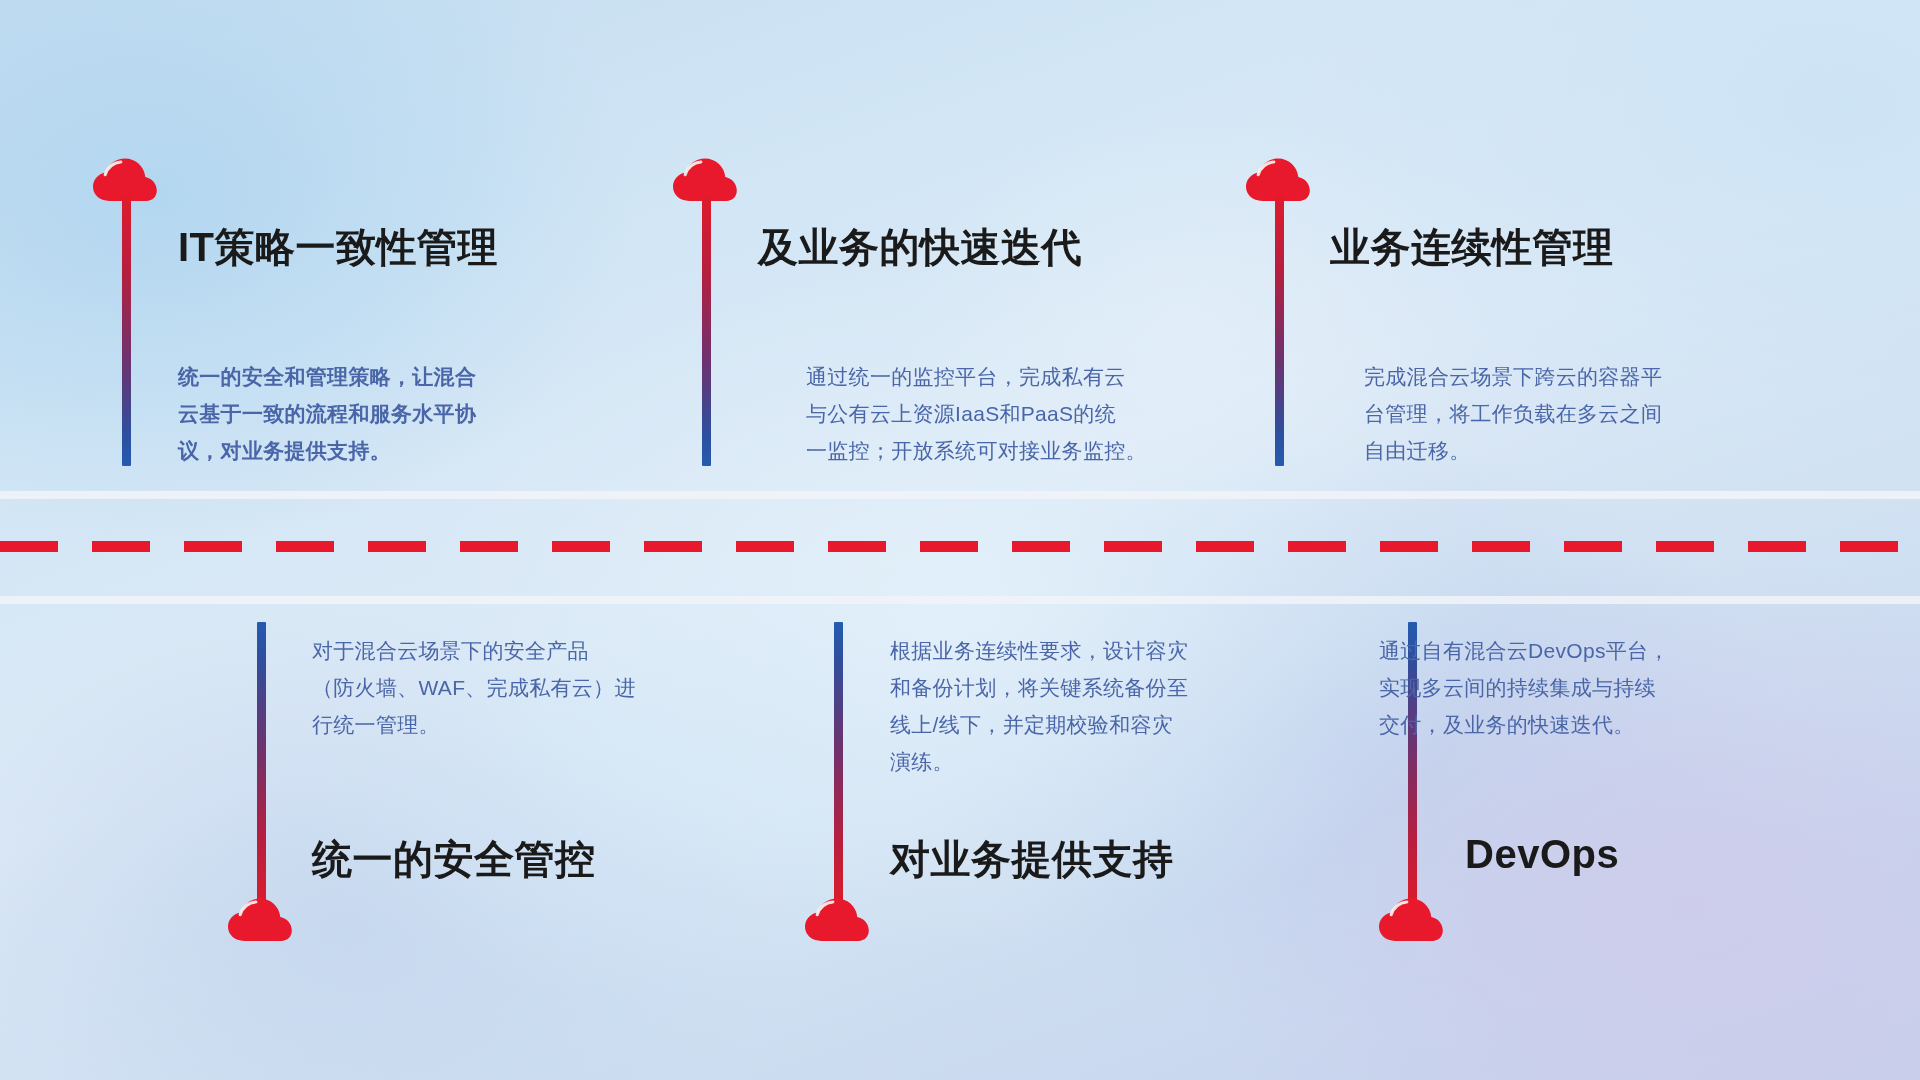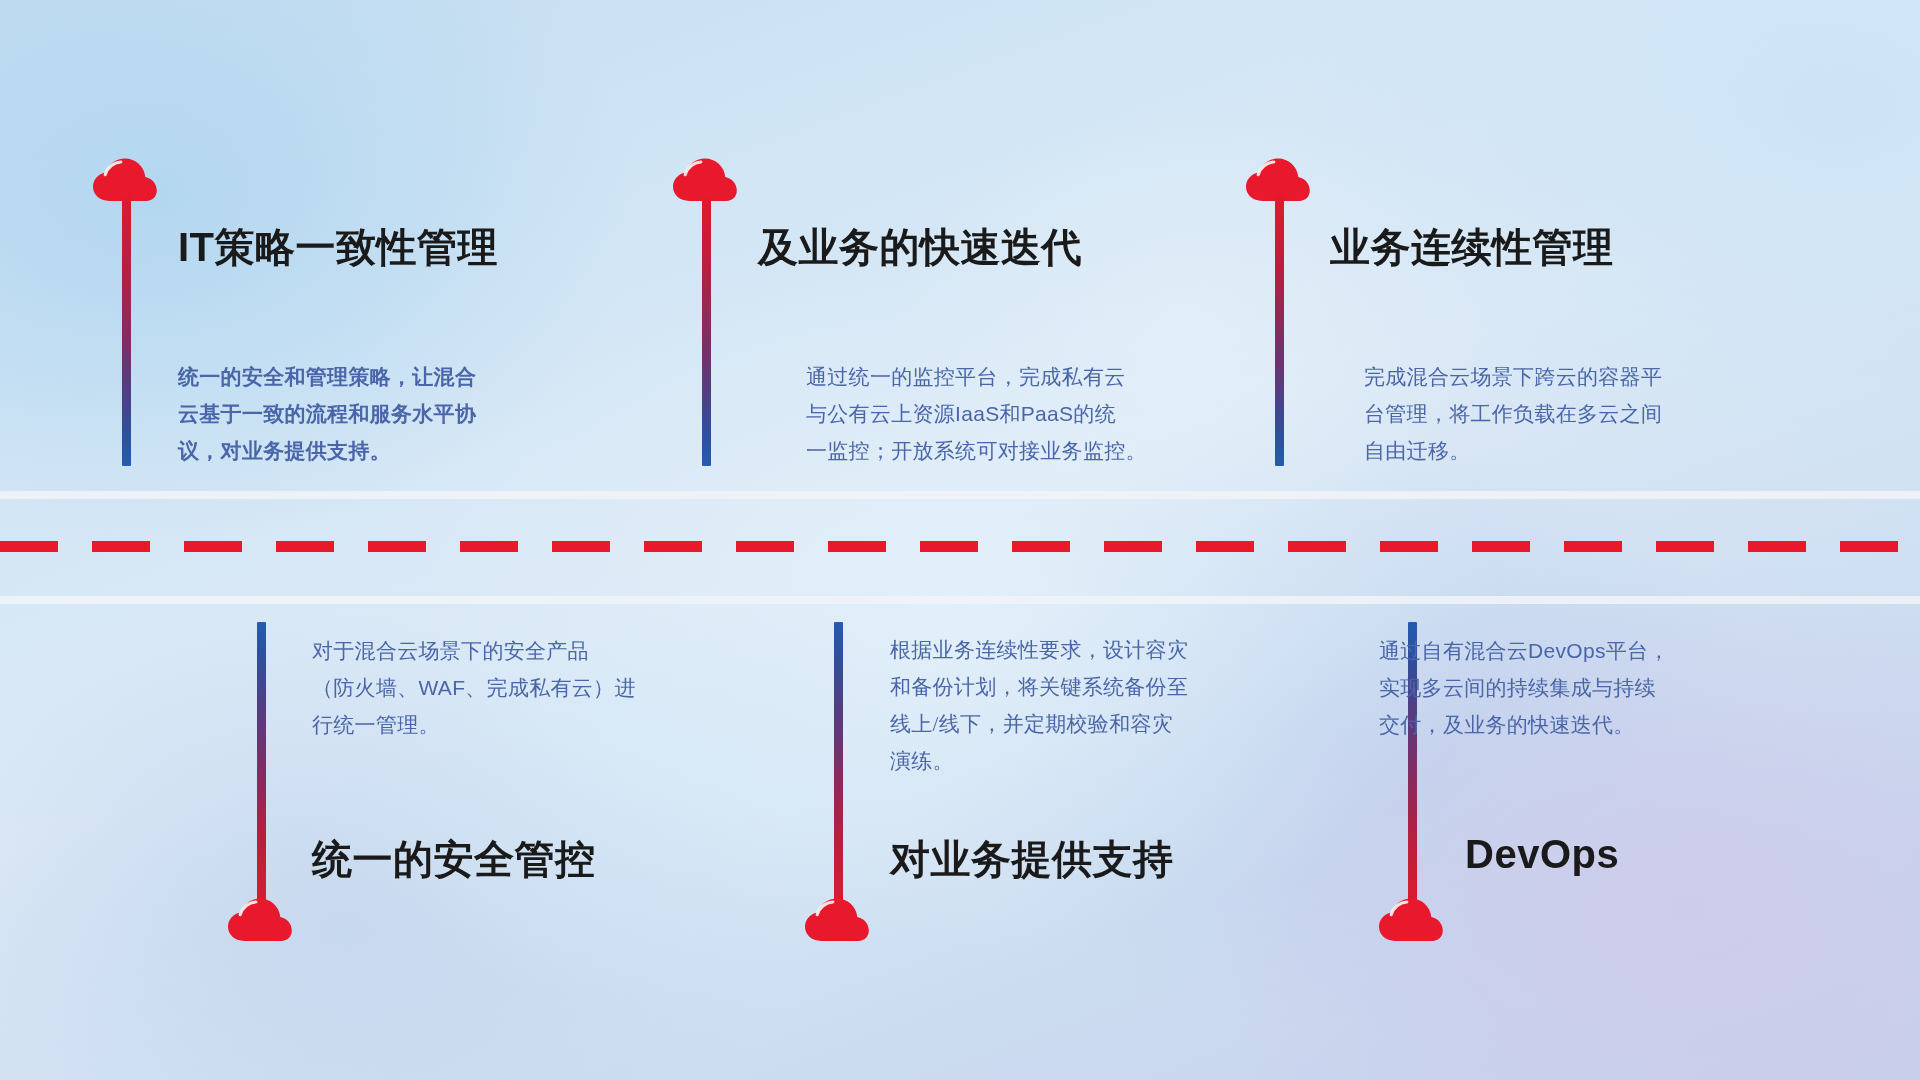--- a/index.html
+++ b/index.html
@@ -182,21 +182,21 @@
   </div>
 
   <div class="col">
     <div class="stem up" style="left:834px; top:622px; height:290px;"></div>
     <div class="cloud" style="left:804px; top:898px;">
       <svg viewBox="0 0 66 44" xmlns="http://www.w3.org/2000/svg">
         <path d="M17.5 43 C7.3 43 1 36.6 1 28.6 C1 21.2 6.6 15.2 14 14.4 C16.4 6.2 24.2 0.6 33 0.6 C43.6 0.6 52.2 8.6 53.3 18.9 C60 20.2 64.8 25.8 64.8 32.6 C64.8 38.5 60.6 43 54.3 43 Z" fill="#e8192c"></path>
         <path d="M13.2 16.6 C15.4 9.4 21.6 4.6 28.8 4.0" stroke="#f7f3ef" stroke-width="3.2" stroke-linecap="round" fill="none" opacity="0.92"></path>
       </svg>
     </div>
-    <div class="body" style="left:890px; top:632px; width:430px;font-family:Liberation Serif, serif;">根据业务连续性要求，设计容灾
+    <div class="body" style="left:890px; top:632px; width:430px;">根据业务连续性要求，设计容灾
 和备份计划，将关键系统备份至
 线上/线下，并定期校验和容灾
 演练。</div>
     <div class="heading" style="left:890px; top:832px;">对业务提供支持</div>
   </div>
 
   <div class="col">
     <div class="stem up" style="left:1408px; top:622px; height:290px;"></div>
     <div class="cloud" style="left:1378px; top:898px;">
       <svg viewBox="0 0 66 44" xmlns="http://www.w3.org/2000/svg">

